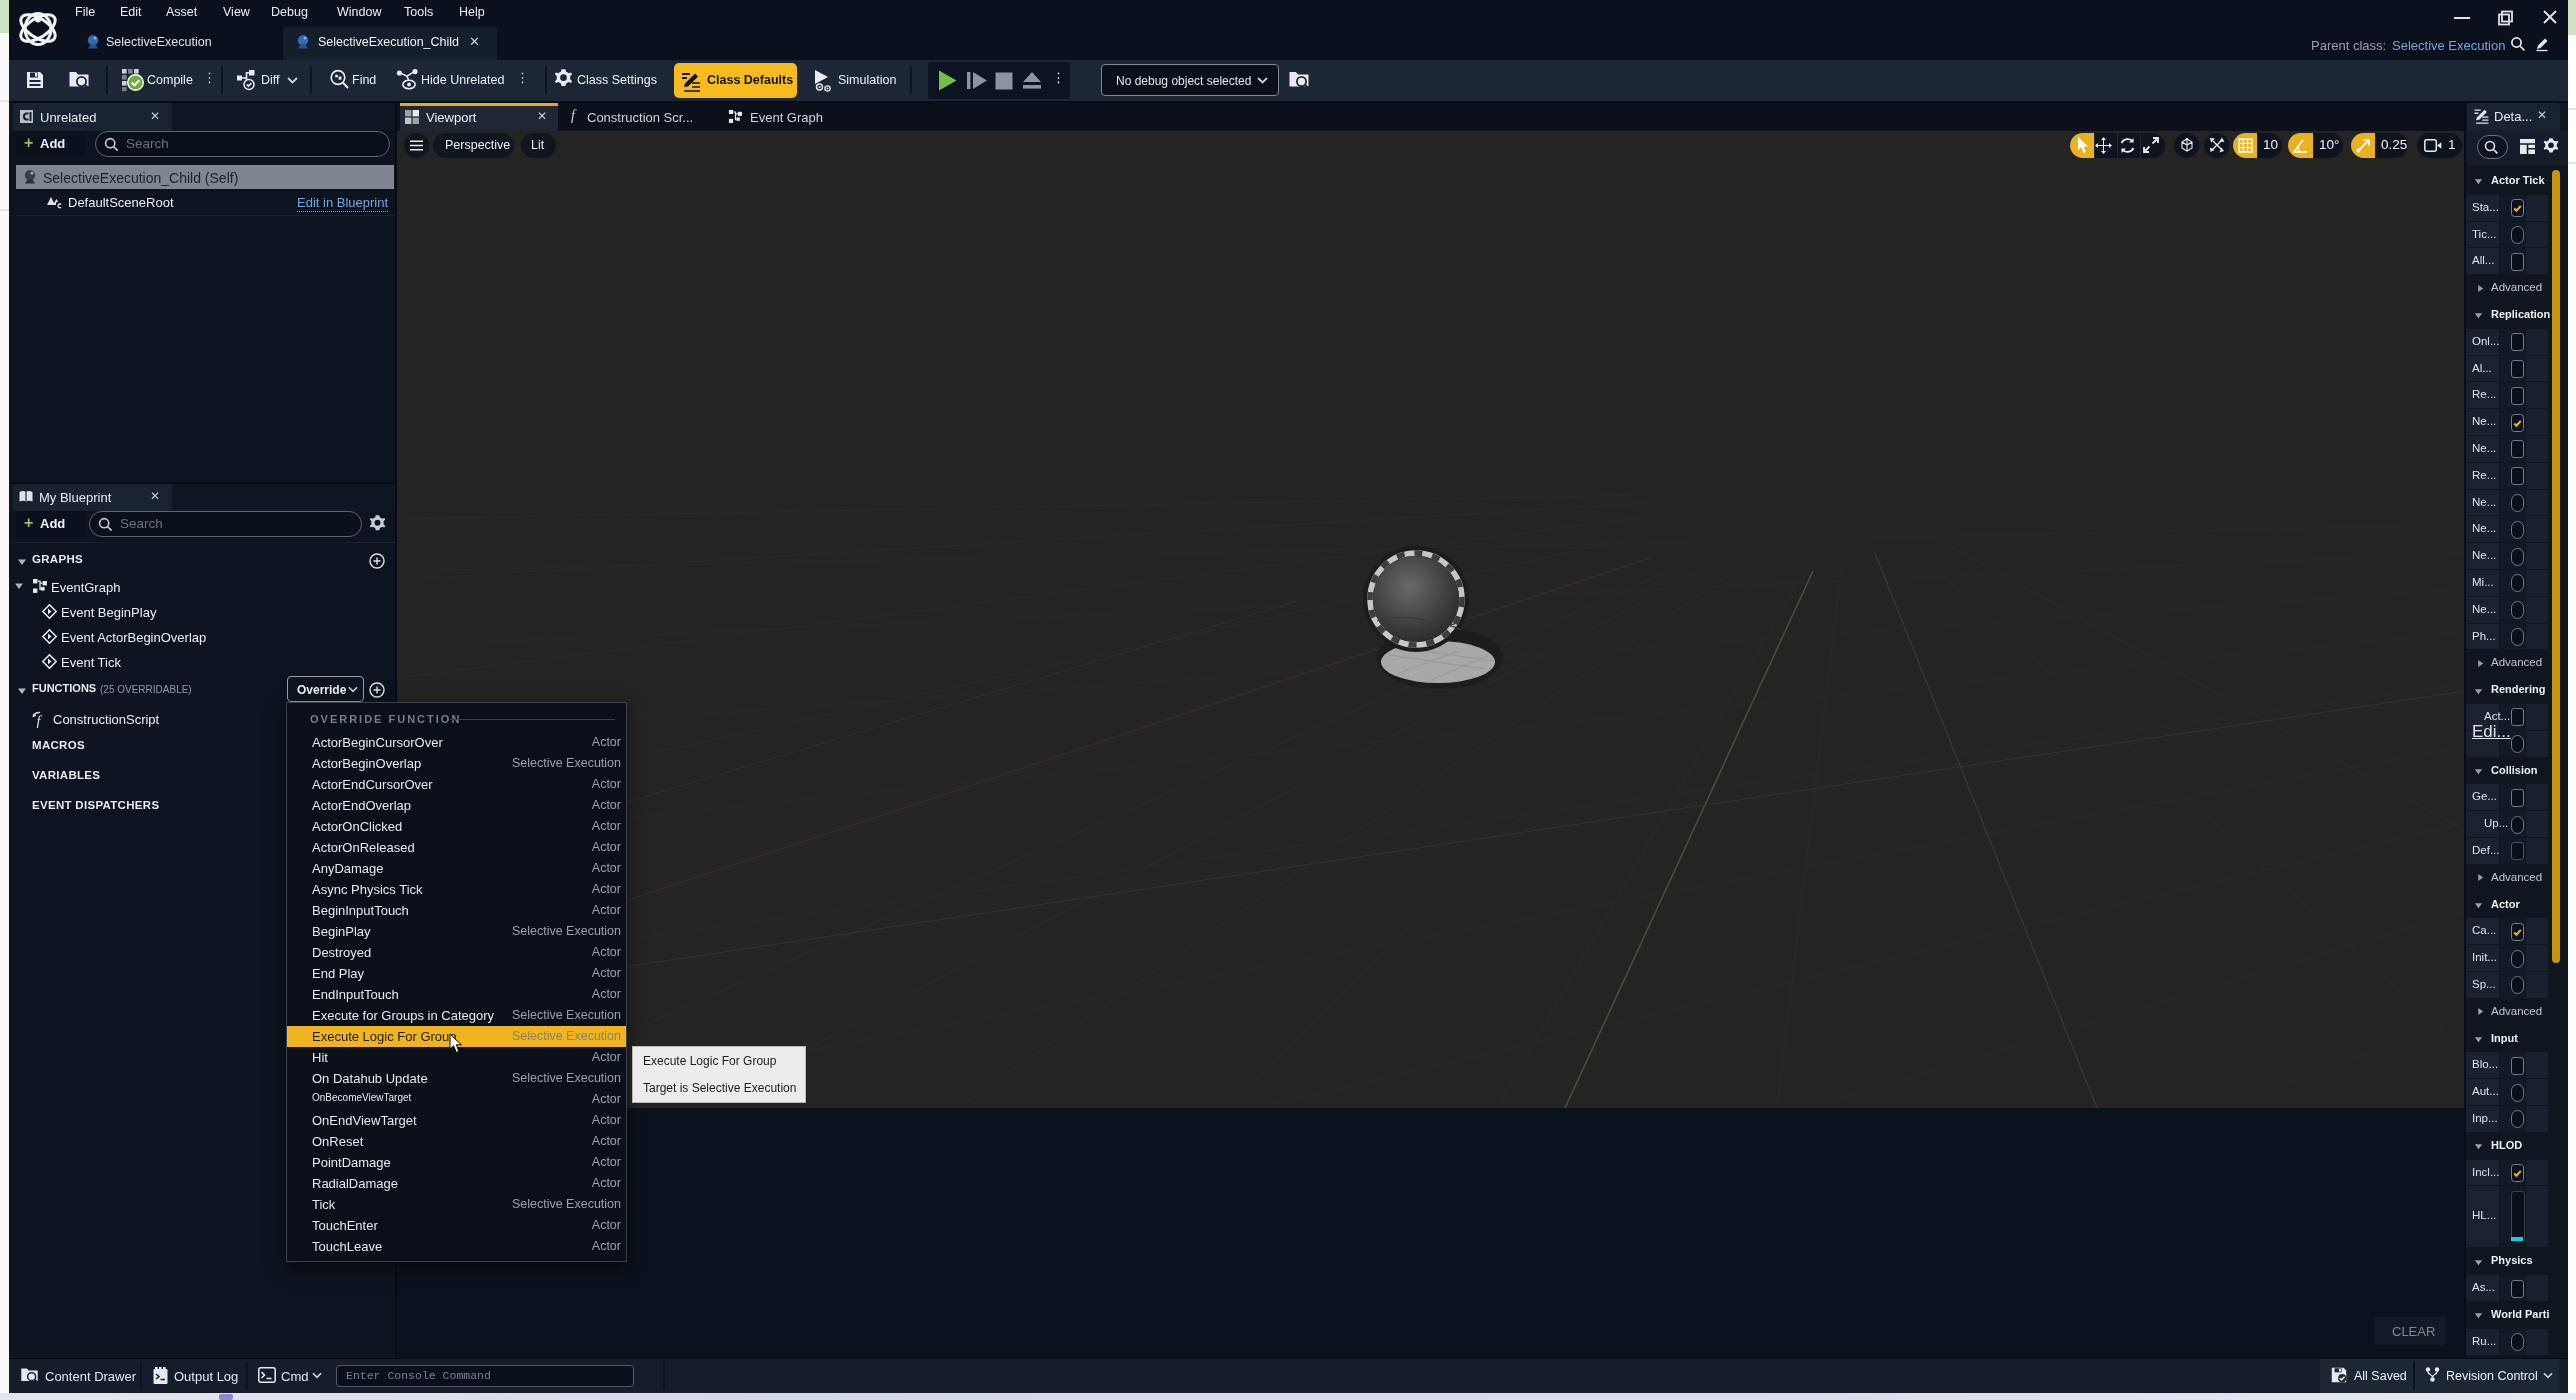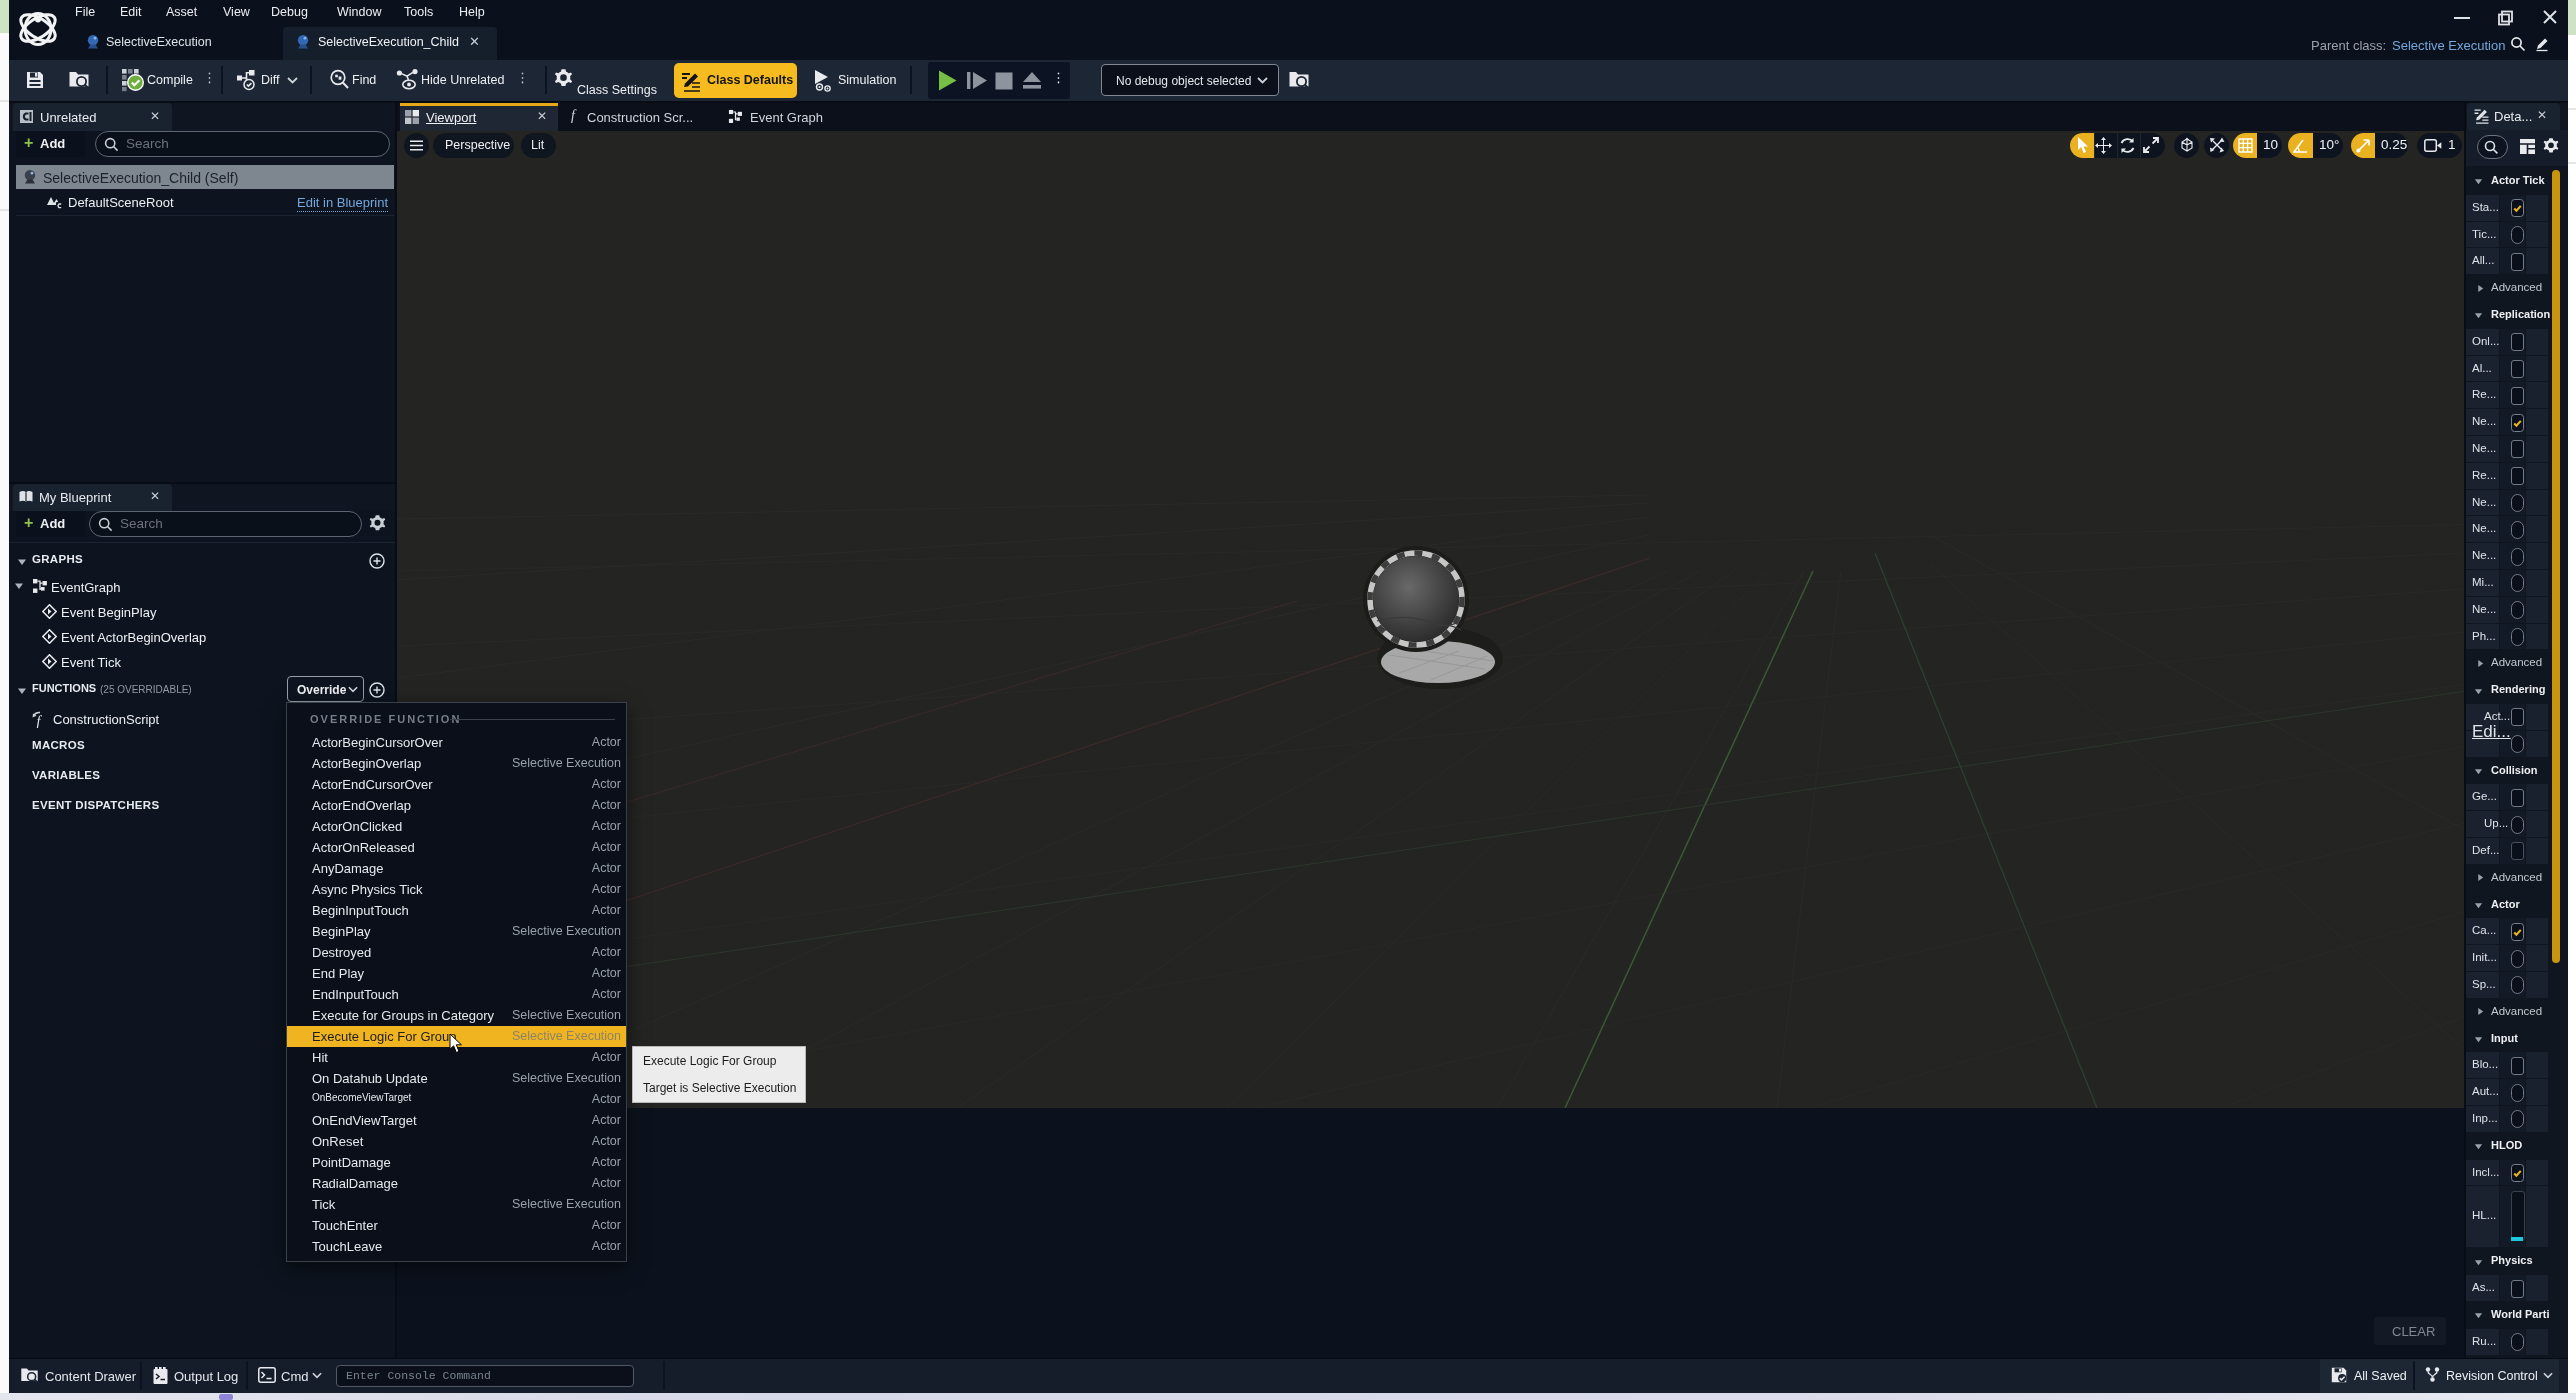--- a/index.html
+++ b/index.html
@@ -132,21 +132,21 @@
 <path d="M11 8.2 L12.5 12" stroke="#e8eaee" stroke-width="1.6" fill="none"></path>
 <ellipse cx="13" cy="16.5" rx="6.2" ry="4.2" fill="none" stroke="#e8eaee" stroke-width="1.6"></ellipse>
 <circle cx="13" cy="16.5" r="1.9" fill="#e8eaee"></circle>
     </svg>
 <div class="txt" style="left:412px;top:73px;font-size:12.5px;color:#eef0f3;">Hide Unrelated</div>
 <div class="txt" style="left:507px;top:70px;font-size:13px;color:#cdd2d9;">⋮</div>
 <div class="sep" style="left:536px;top:66px;height:28px;"></div>
 <svg class="abs" style="left:544px;top:68px" width="21" height="21" viewBox="0 0 24 24">
 <path fill="#e8eaee" d="M12 1.5 L14.2 1.5 L15 4.4 A8 8 0 0 1 17.8 6 L20.6 5 L21.8 7 L19.6 9.2 A8 8 0 0 1 19.6 12.8 L21.8 15 L20.6 17 L17.8 16 A8 8 0 0 1 15 17.6 L14.2 20.5 L9.8 20.5 L9 17.6 A8 8 0 0 1 6.2 16 L3.4 17 L2.2 15 L4.4 12.8 A8 8 0 0 1 4.4 9.2 L2.2 7 L3.4 5 L6.2 6 A8 8 0 0 1 9 4.4 L9.8 1.5 Z M12 7.2 A3.8 3.8 0 1 0 12 14.8 A3.8 3.8 0 1 0 12 7.2 Z"></path>
     </svg>
-<div class="txt" style="left:568px;top:73px;font-size:12.5px;color:#eef0f3;margin-top:10px;">Class Settings</div>
+<div class="txt" style="left:568px;top:73px;font-size:12.5px;color:#eef0f3;">Class Settings</div>
 <div class="abs" style="left:665px;top:63px;width:123px;height:35px;background:#f5bb1f;border-radius:5px;"></div>
 <svg class="abs" style="left:671px;top:70px" width="22" height="22" viewBox="0 0 22 22">
 <path d="M2 4 H10 M2 8 H7" stroke="#141414" stroke-width="1.8"></path>
 <path d="M4 17 L5 13.5 L15 3.5 L18 6.5 L8 16.5 Z" fill="#141414"></path>
 <path d="M12 13 H20 M12 17 H20 M4 21 H20" stroke="#141414" stroke-width="1.6"></path>
     </svg>
 <div class="txt" style="left:698px;top:73px;font-size:12.5px;font-weight:700;color:#141414;">Class Defaults</div>
 <svg class="abs" style="left:802px;top:68px" width="25" height="25" viewBox="0 0 25 25">
 <path d="M4 2 L17 9 L4 16 Z" fill="#e8eaee"></path>
 <g fill="none" stroke="#e8eaee" stroke-width="1.4">
@@ -304,21 +304,21 @@
 <div class="abs" style="left:391px;top:103px;width:158px;height:28px;background:#1e2733;"></div>
 <div class="abs" style="left:391px;top:103px;width:158px;height:2.5px;background:#e8a919;"></div>
 <svg class="abs" style="left:395px;top:109px" width="16" height="16" viewBox="0 0 16 16">
 <g fill="#9aa1ab">
         <rect x="1" y="1" width="6.4" height="6.4"></rect>
         <rect x="8.6" y="1" width="6.4" height="6.4" fill="#e8eaee"></rect>
         <rect x="1" y="8.6" width="6.4" height="6.4" fill="#c0c5cc"></rect>
         <rect x="8.6" y="8.6" width="6.4" height="6.4"></rect>
       </g>
     </svg>
-<div class="txt" style="left:417px;top:110px;font-size:13px;color:#eef0f3;text-decoration:underline;">Viewport</div>
+<div class="txt" style="left:417px;top:110px;font-size:13px;color:#eef0f3;">Viewport</div>
 <div class="txt" style="left:528px;top:109px;font-size:12px;color:#c9ced5;">✕</div>
 <div class="txt" style="left:562px;top:108px;font-size:14px;font-style:italic;font-family:Liberation Serif,serif;color:#d5d9df;">f</div>
 <div class="txt" style="left:578px;top:110px;font-size:13px;color:#cfd4da;">Construction Scr...</div>
 <svg class="abs" style="left:719px;top:109px" width="15" height="15" viewBox="0 0 16 16">
 <g fill="#e8eaee">
         <rect x="1" y="1" width="4.4" height="4.4"></rect>
         <rect x="10.5" y="3" width="4.4" height="4.4"></rect>
         <rect x="1" y="10.5" width="4.4" height="4.4"></rect>
         <rect x="9" y="9" width="3.6" height="3.6"></rect>
       </g>

